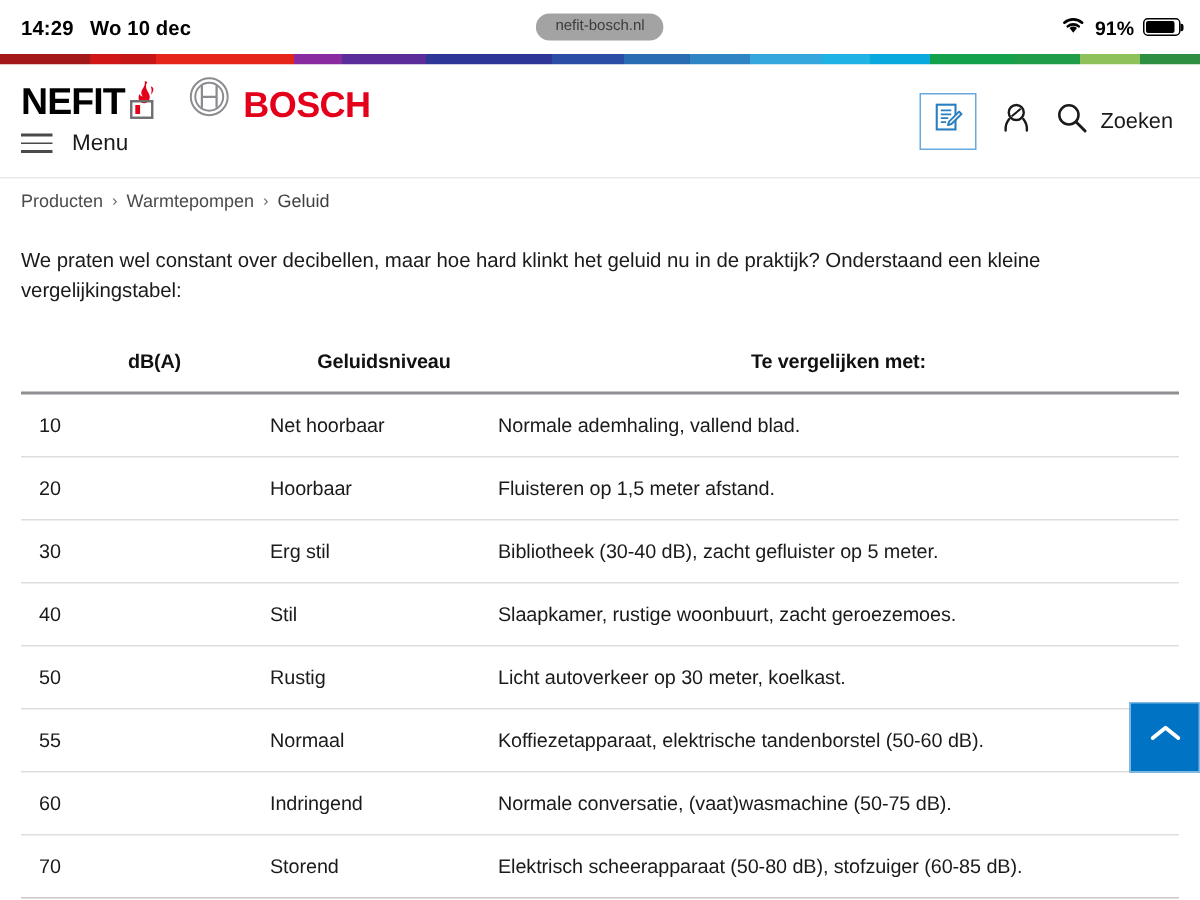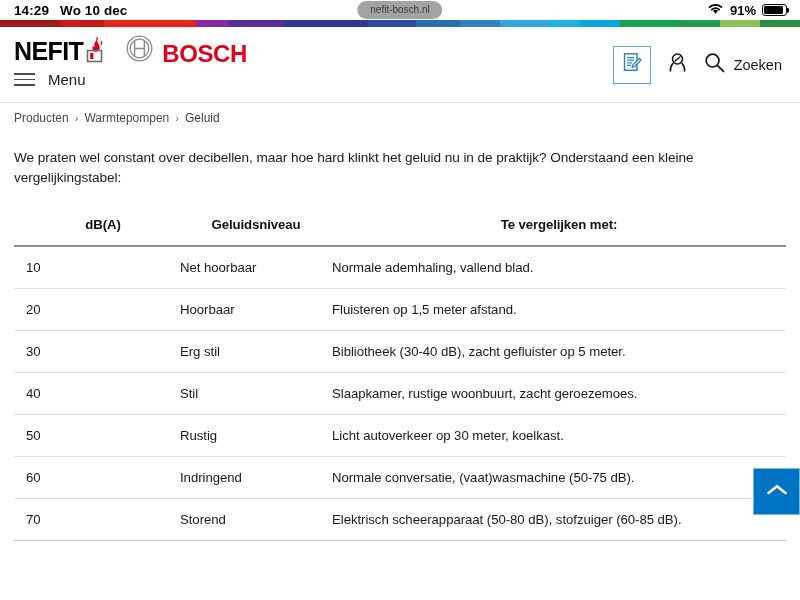--- a/index.html
+++ b/index.html
@@ -7,21 +7,21 @@
   html, body {
     width: 800px; height: 600px;
     background: #ffffff;
     font-family: "Liberation Sans", sans-serif;
     overflow: hidden;
   }
 
   
   .status-bar {
     position: relative;
-    height: 20px;
+    height: 36px;
     width: 800px;
     background: #ffffff;
     display: flex;
     align-items: center;
   }
   .status-left {
     display: flex;
     align-items: center;
     gap: 11px;
     padding-left: 14px;
@@ -387,20 +387,25 @@
           <td class="col-db">40</td>
           <td class="col-level">Stil</td>
           <td class="col-compare">Slaapkamer, rustige woonbuurt, zacht geroezemoes.</td>
         </tr>
         <tr>
           <td class="col-db">50</td>
           <td class="col-level">Rustig</td>
           <td class="col-compare">Licht autoverkeer op 30 meter, koelkast.</td>
         </tr>
         <tr>
+          <td class="col-db">55</td>
+          <td class="col-level">Normaal</td>
+          <td class="col-compare">Koffiezetapparaat, elektrische tandenborstel (50-60 dB).</td>
+        </tr>
+        <tr>
           <td class="col-db">60</td>
           <td class="col-level">Indringend</td>
           <td class="col-compare">Normale conversatie, (vaat)wasmachine (50-75 dB).</td>
         </tr>
         <tr>
           <td class="col-db">70</td>
           <td class="col-level">Storend</td>
           <td class="col-compare">Elektrisch scheerapparaat (50-80 dB), stofzuiger (60-85 dB).</td>
         </tr>
       </tbody>

